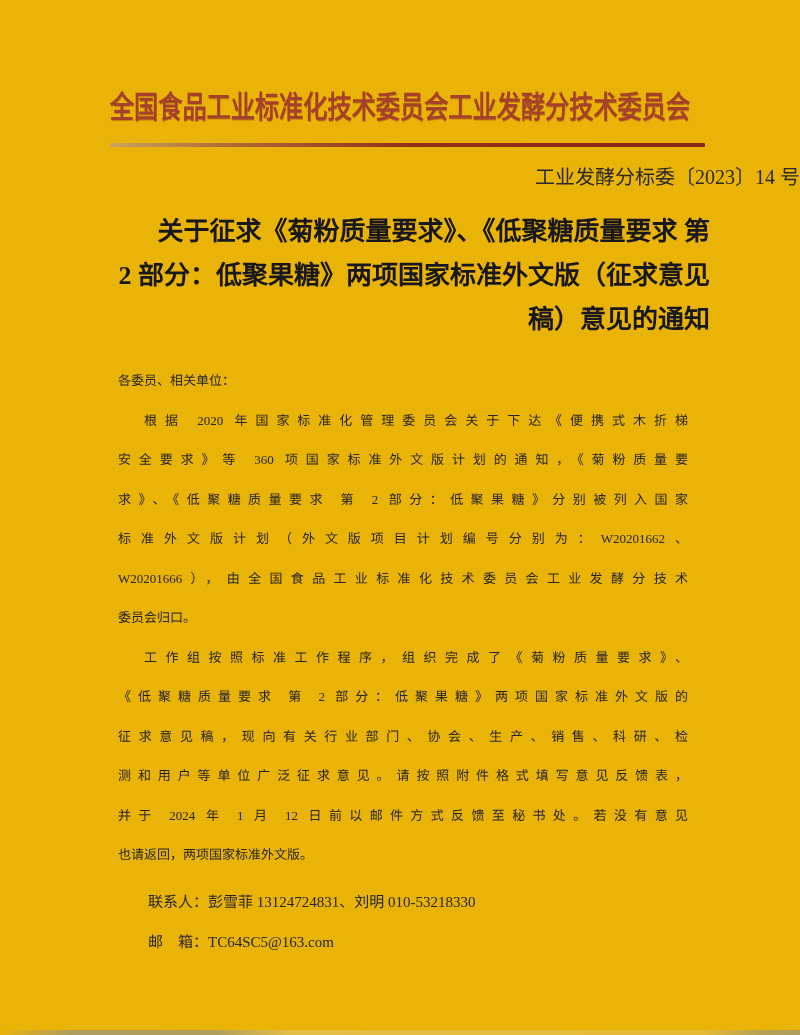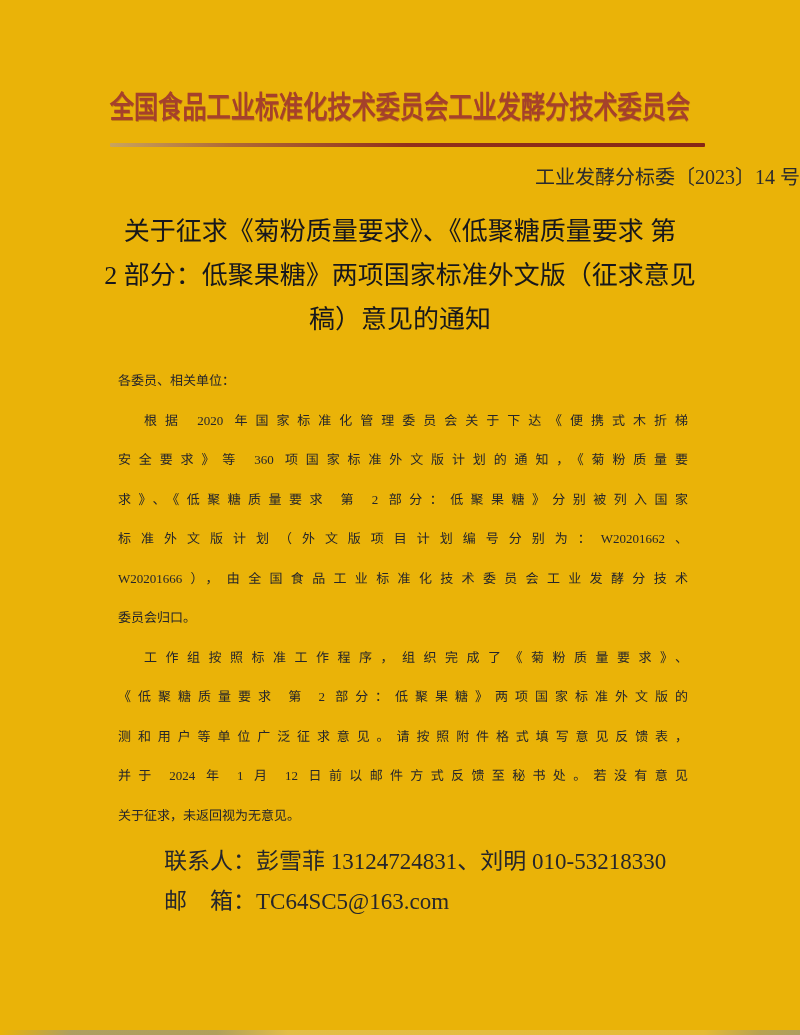--- a/index.html
+++ b/index.html
@@ -47,23 +47,23 @@
     font-size: 20px;
     line-height: 26px;
     color: #2a2a2e;
     white-space: nowrap;
   }
 
   
   .notice-title {
     margin: 20px auto 0;
     width: 620px;
-    text-align: center;
+    text-align: right;
     font-size: 26px;
-    font-weight: normal;
+    font-weight: bold;
     line-height: 44px;
     color: #17171c;
   }
   .notice-title .t-line { white-space: nowrap; }
 
   
   .body-block {
     margin: 19px 112px 0 118px;
     width: 570px;
     font-size: 13px;
@@ -76,21 +76,21 @@
     text-justify: inter-character;
     white-space: nowrap;
   }
   .bline.first { text-indent: 2em; }
   .bline.last { text-align-last: left; }
   .salutation { text-align: left; white-space: nowrap; }
 
   
   .contact-block {
     margin: 7px 112px 0 118px;
-    font-size: 23px;
+    font-size: 15px;
     line-height: 40px;
     color: #26262b;
   }
   .contact-block .c-line {
     text-indent: 2em;
     white-space: nowrap;
   }
 
   
   .scan-edge {
@@ -134,23 +134,24 @@
       <div class="bline">安全要求》等 360 项国家标准外文版计划的通知，《菊粉质量要</div>
       <div class="bline">求》、《低聚糖质量要求 第 2 部分：低聚果糖》分别被列入国家</div>
       <div class="bline">标准外文版计划（外文版项目计划编号分别为：W20201662、</div>
       <div class="bline">W20201666），由全国食品工业标准化技术委员会工业发酵分技术</div>
       <div class="bline last">委员会归口。</div>
     </div>
 
     <div>
       <div class="bline first">工作组按照标准工作程序，组织完成了《菊粉质量要求》、</div>
       <div class="bline">《低聚糖质量要求 第 2 部分：低聚果糖》两项国家标准外文版的</div>
+      <div class="bline">征求意见稿，现向有关行业部门、协会、生产、销售、科研、检</div>
       <div class="bline">测和用户等单位广泛征求意见。请按照附件格式填写意见反馈表，</div>
       <div class="bline">并于 2024 年 1 月 12 日前以邮件方式反馈至秘书处。若没有意见</div>
-      <div class="bline last">关于征求，未返回视为无意见。</div>
+      <div class="bline last">也请返回，两项国家标准外文版。</div>
     </div>
   </div>
 
   <div class="contact-block">
     <div class="c-line">联系人：彭雪菲 13124724831、刘明 010-53218330</div>
     <div class="c-line">邮　箱：TC64SC5@163.com</div>
   </div>
 
   <div class="scan-edge"></div>
 

